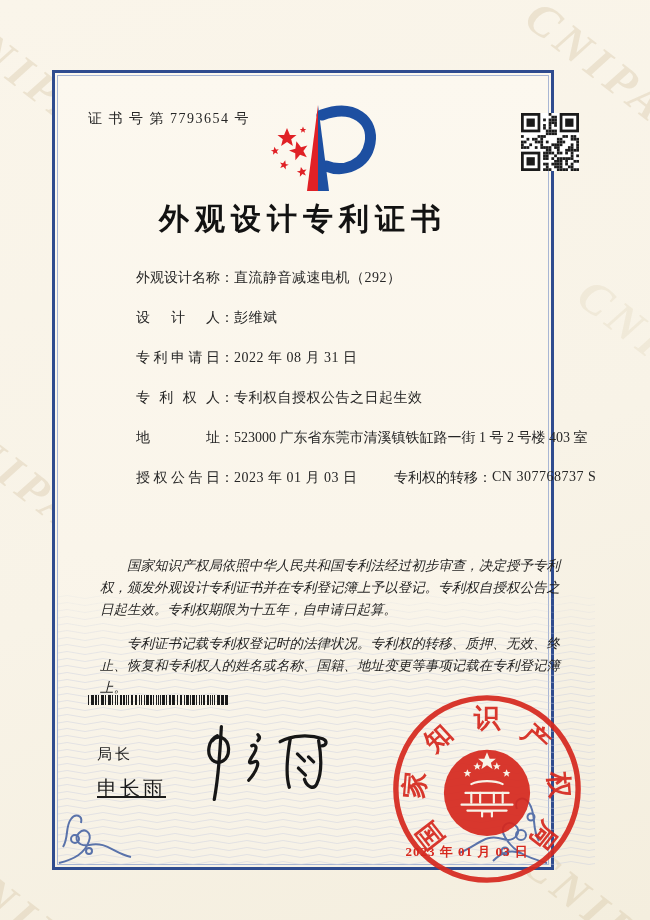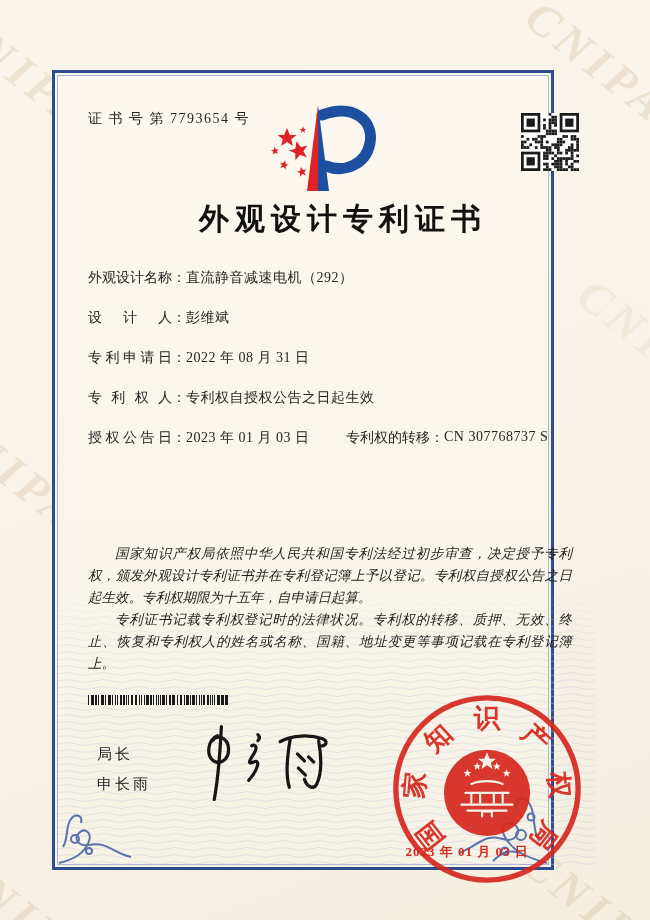--- a/index.html
+++ b/index.html
@@ -23,43 +23,43 @@
 
   .guilloche{position:absolute;left:3px;top:520px;width:537px;height:272px;z-index:0;pointer-events:none;}
   .corner-flourish{position:absolute;z-index:1;pointer-events:none;}
 
   .cert-no{position:absolute;left:33px;top:37px;font-size:14px;letter-spacing:1.5px;z-index:2;}
 
   .logo{position:absolute;left:203px;top:26px;width:170px;height:96px;z-index:2;}
   .qr{position:absolute;left:466px;top:40px;width:58px;height:58px;z-index:2;}
 
   .title{position:absolute;left:0;top:126px;width:100%;text-align:center;
-         font-size:30px;font-weight:700;letter-spacing:6px;color:#121212;z-index:2;padding-left:40px;}
+         font-size:30px;font-weight:700;letter-spacing:6px;color:#121212;z-index:2;}
 
   .fields{position:absolute;left:33px;top:196px;width:486px;z-index:2;font-size:14px;}
   .frow{height:22px;margin-bottom:18px;white-space:nowrap;}
   .flabel{display:inline-block;width:84px;text-align:justify;text-align-last:justify;
-          vertical-align:top;}
+          vertical-align:top;margin-left:48px;}
   .fcolon{display:inline-block;vertical-align:top;}
   .fvalue{display:inline-block;vertical-align:top;letter-spacing:0.5px;}
   .grant{display:flex;}
   .grant .g1{width:258px;}
 
   .paras{position:absolute;left:33px;top:470px;width:484px;z-index:2;
          font-size:13.5px;line-height:22px;font-style:italic;color:#1f1f1f;}
-  .paras p{margin:0;text-indent:2em;text-align:justify;}
+  .paras p{margin:12px;text-indent:2em;text-align:justify;}
 
   .barcode{position:absolute;left:33px;top:622px;width:172px;height:10px;z-index:2;
            display:flex;align-items:stretch;}
   .barcode i{display:block;background:#1b1b1b;height:100%;}
 
   .sig-title{position:absolute;left:42px;top:672px;font-family:"Liberation Sans","DejaVu Sans",sans-serif;
              font-size:15px;letter-spacing:3px;color:#1c1c1c;z-index:3;}
   .sig-name{position:absolute;left:42px;top:702px;font-family:"Liberation Sans","DejaVu Sans",sans-serif;
-            font-size:15px;letter-spacing:3px;color:#1c1c1c;z-index:3;}
+            font-size:20px;letter-spacing:3px;color:#1c1c1c;z-index:3;text-decoration:underline;}
   .signature{position:absolute;left:138px;top:648px;width:152px;height:86px;z-index:3;}
 
   .seal{position:absolute;left:334px;top:618px;width:196px;height:196px;z-index:3;}
   .seal-date{position:absolute;left:336px;top:770px;width:152px;text-align:center;
              font-size:13px;letter-spacing:1px;color:#d6281e;font-weight:700;z-index:4;}
 
   .page-info{position:absolute;left:0;top:772px;width:100%;text-align:center;
              font-size:12.5px;letter-spacing:2px;color:#333;z-index:2;}
 
   .cont-note{position:absolute;left:0;top:882px;width:650px;text-align:center;
@@ -316,20 +316,23 @@
       </div>
       <div class="frow">
         <span class="flabel">设 计 人</span><span class="fcolon">：</span><span class="fvalue">彭维斌</span>
       </div>
       <div class="frow">
         <span class="flabel">专利申请日</span><span class="fcolon">：</span><span class="fvalue">2022 年 08 月 31 日</span>
       </div>
       <div class="frow">
         <span class="flabel">专 利 权 人</span><span class="fcolon">：</span><span class="fvalue">专利权自授权公告之日起生效</span>
       </div>
+      <div class="frow">
+        <span class="flabel">地 址</span><span class="fcolon">：</span><span class="fvalue" style="letter-spacing:0">523000 广东省东莞市清溪镇铁缸路一街 1 号 2 号楼 403 室</span>
+      </div>
       <div class="frow grant">
         <span class="g1">
           <span class="flabel">授权公告日</span><span class="fcolon">：</span><span class="fvalue">2023 年 01 月 03 日</span>
         </span>
         <span class="g2">
           <span class="flabel">专利权的转移</span><span class="fcolon">：</span><span class="fvalue">CN 307768737 S</span>
         </span>
       </div>
     </div>
 

